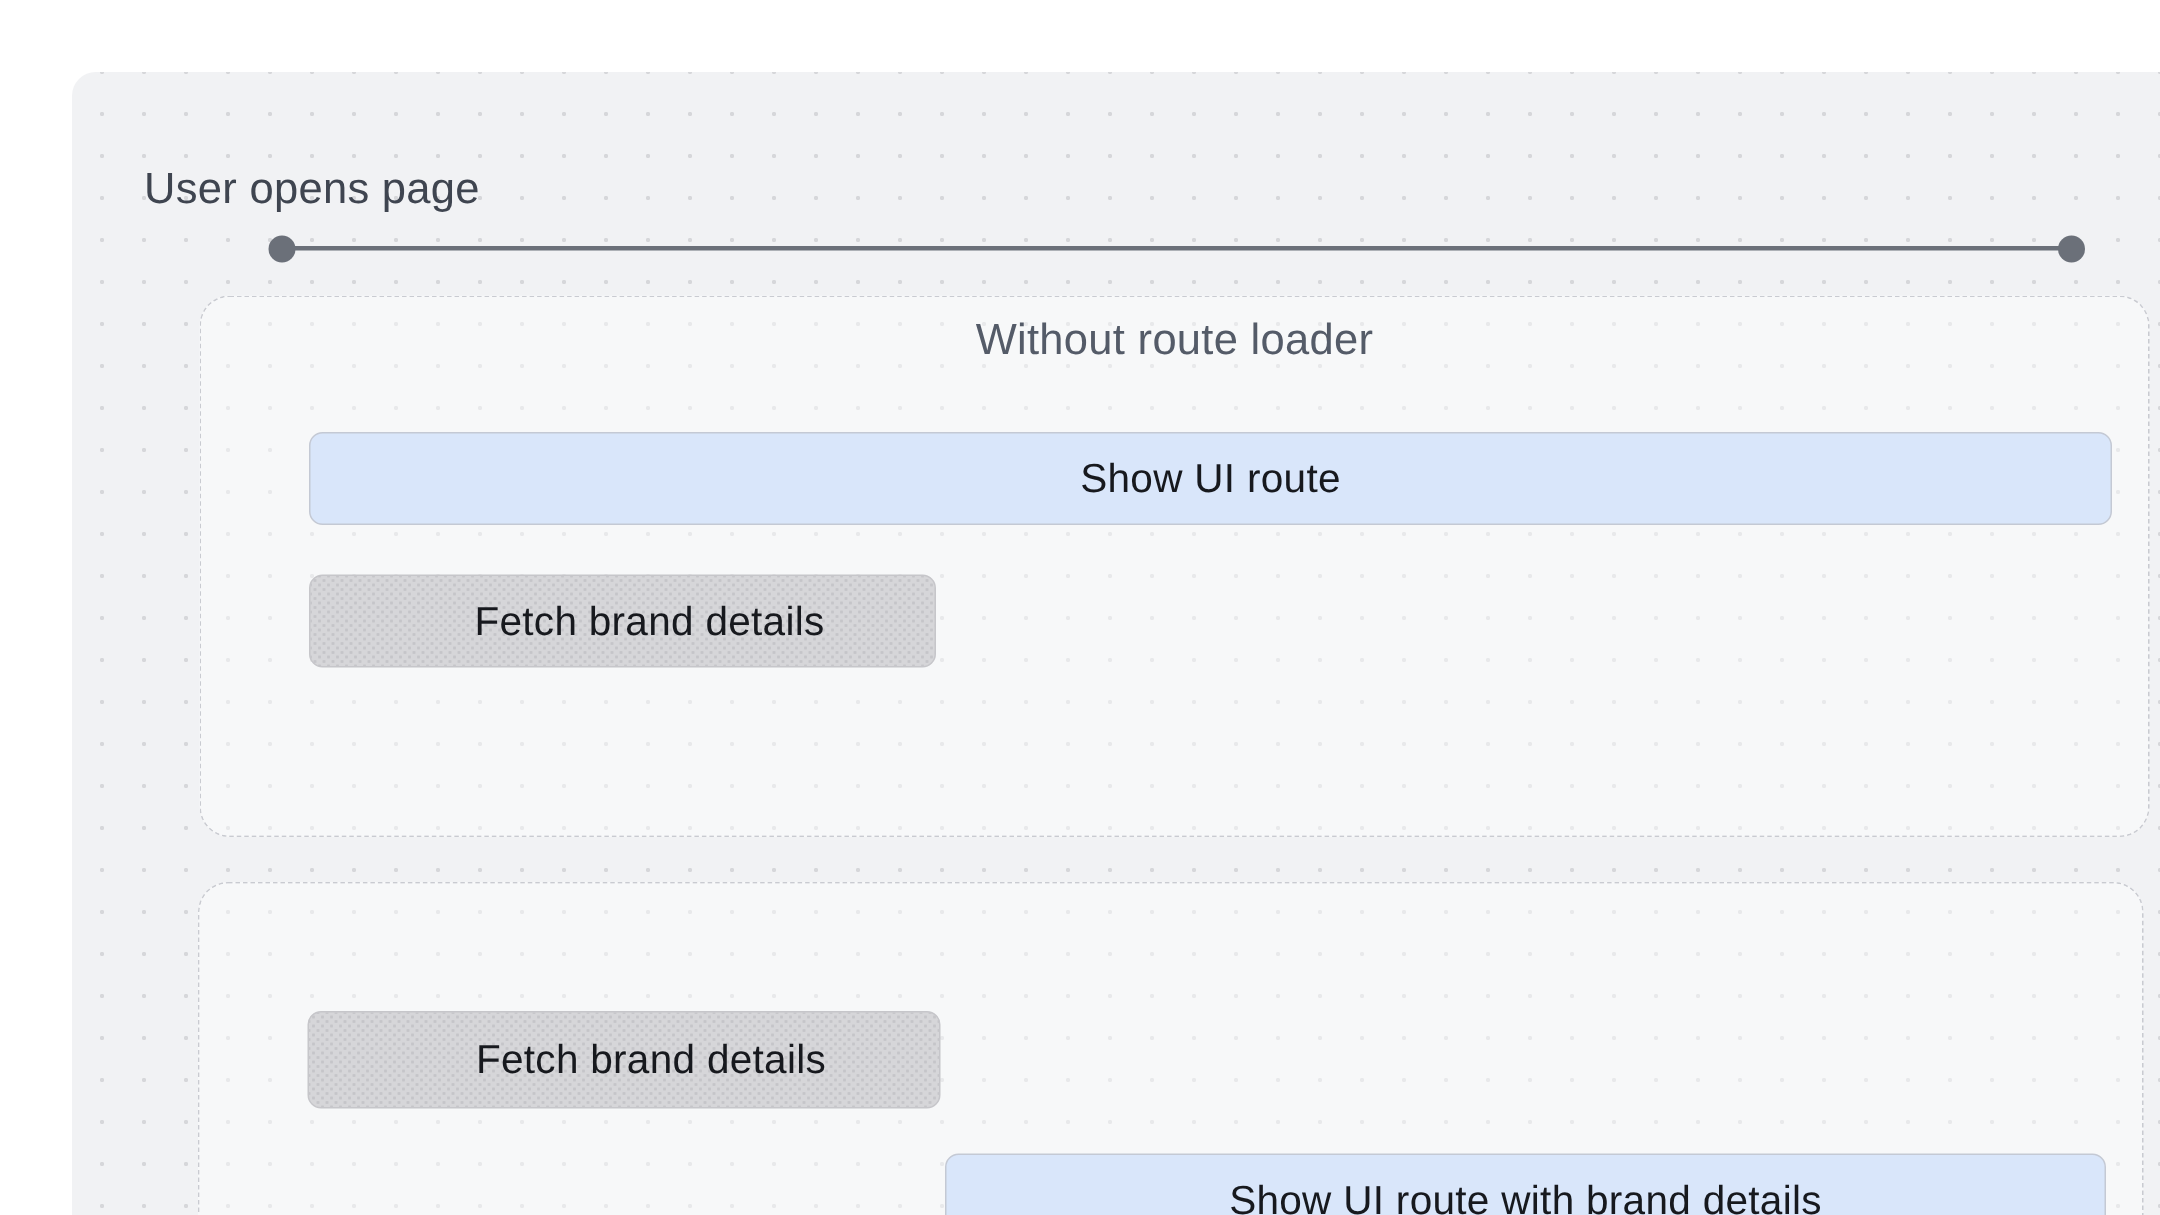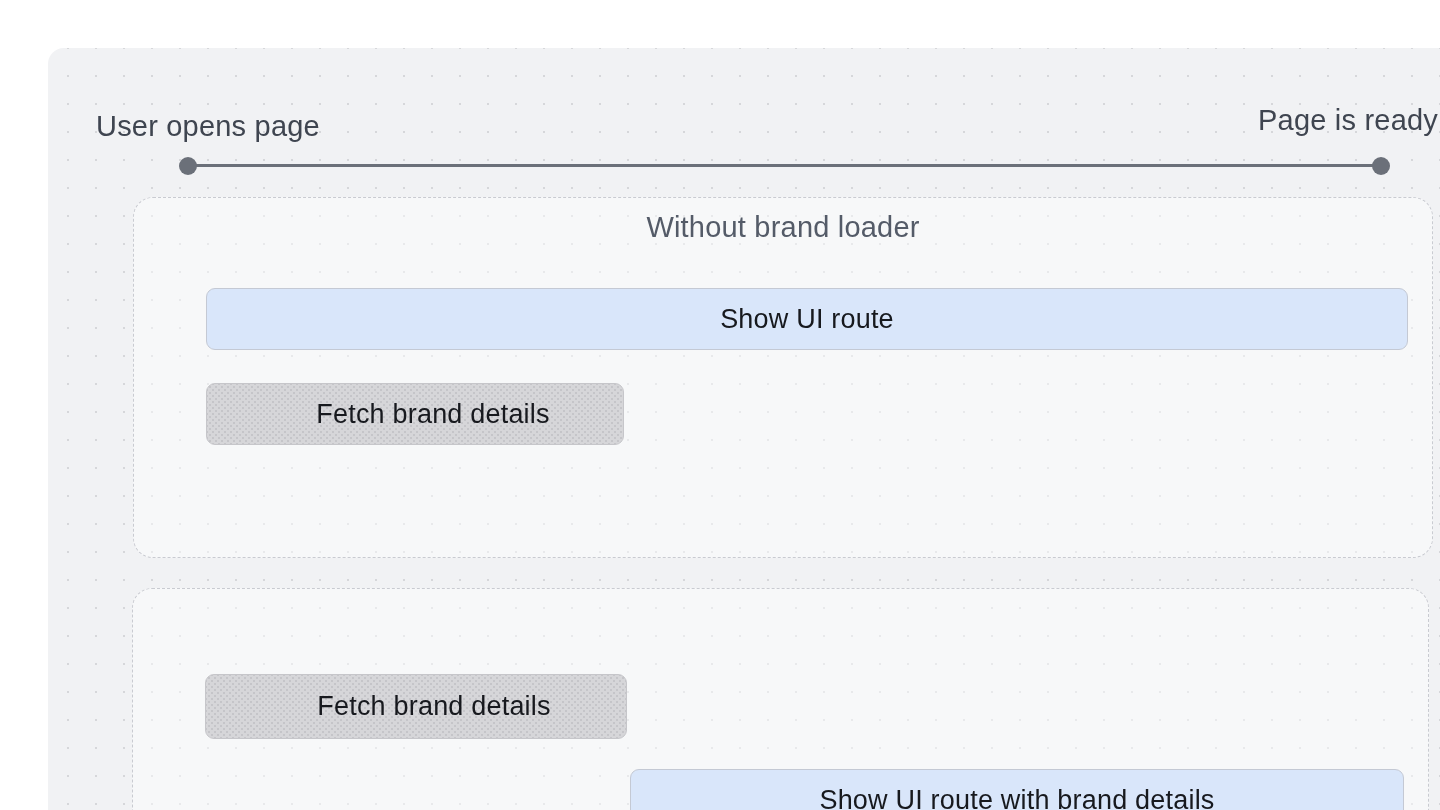--- a/index.html
+++ b/index.html
@@ -40,26 +40,25 @@
                      radial-gradient(circle,var(--gray-bar-dot) 0.9px,transparent 1.1px);
     background-size:6px 6px,6px 6px;background-position:0 0,3px 3px;
     border:1px solid var(--gray-bar-border);padding-left:36px;}
 </style>
 </head>
 <body>
 
 <div class="canvas">
 
   <span class="tl-label start">User opens page</span>
-  <span class="tl-label end">Page is ready</span>
 
   <div class="tl-track" style="left: 123px; top: 100px; width: 1195px;"></div>
 
   <div class="section" style="left: 69px; top: 133px; width: 1300px; height: 361px;">
-    <div class="section-title">Without brand loader</div>
+    <div class="section-title">Without route loader</div>
     <div class="bar blue" style="left: 56px; top: 74px; width: 1202px; height: 62px;">
       <span>Show UI route</span>
     </div>
     <div class="bar gray" style="left: 56px; top: 169px; width: 418px; height: 62px;">
       <span>Fetch brand details</span>
     </div>
   </div>
 
   <div class="section" style="left: 68px; top: 524px; width: 1297px; height: 250px;">
     <div class="bar gray" style="left: 56px; top: 69px; width: 422px; height: 65px;">

